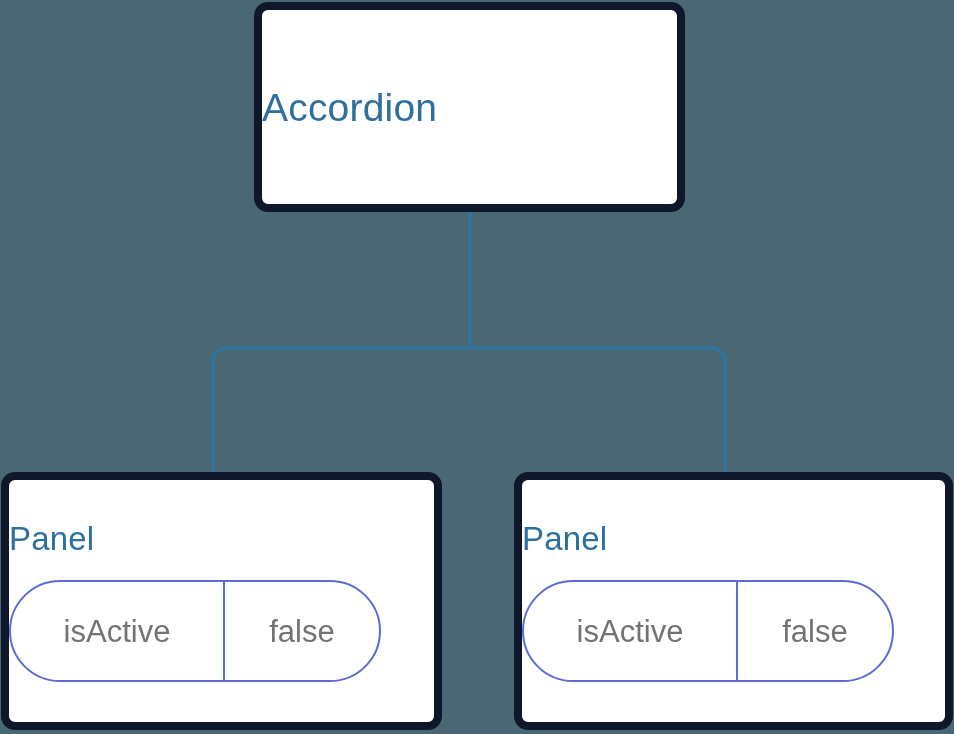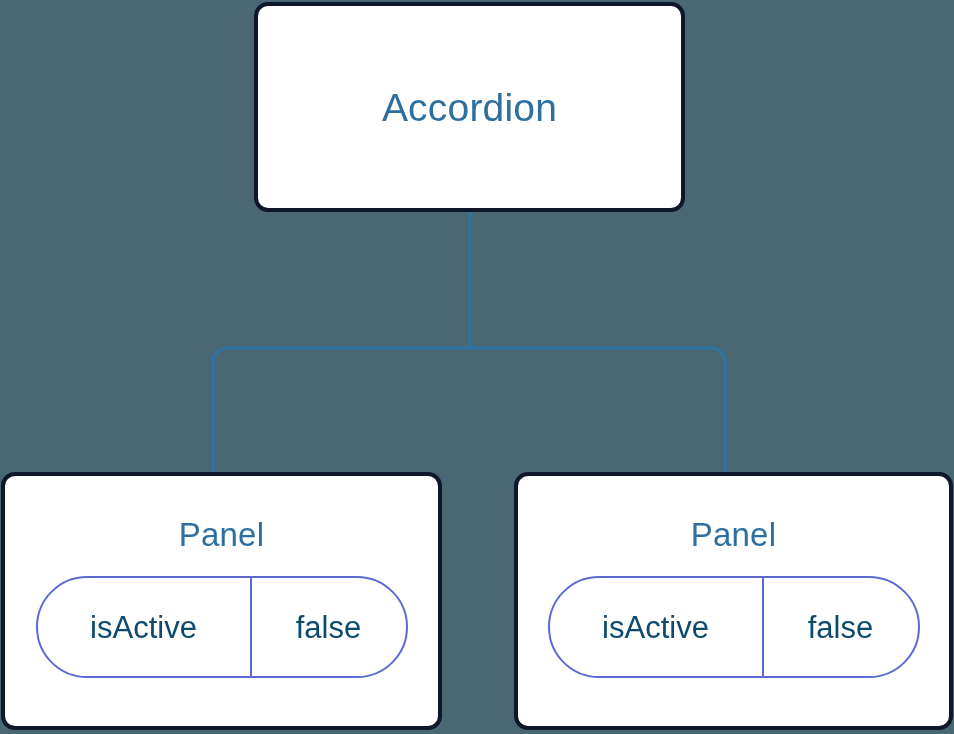--- a/index.html
+++ b/index.html
@@ -30,25 +30,25 @@
     height: 734px;
     z-index: 1;
   }
 
   
   .node-card {
     position: absolute;
     z-index: 2;
     box-sizing: border-box;
     background: #ffffff;
-    border: 4px solid #0f172a;
+    border: 8px solid #0f172a;
     border-radius: 14px;
     display: flex;
     flex-direction: column;
-    align-items: center;
+    align-items: flex-start;
   }
 
   .node-card.root {
     left: 254px;
     top: 2px;
     width: 431px;
     height: 210px;
     justify-content: center;
   }
 
@@ -97,21 +97,21 @@
     display: flex;
     align-items: stretch;
     background: transparent;
     overflow: hidden;
   }
 
   .state-pill .pill-cell {
     display: flex;
     align-items: center;
     justify-content: center;
-    color: #0c4a6e;
+    color: #737373;
     font-size: 31px;
     line-height: 1;
     white-space: nowrap;
     box-sizing: border-box;
   }
 
   .state-pill .pill-key {
     width: 214px;
     border-right: 2px solid #5c6bd4;
   }

